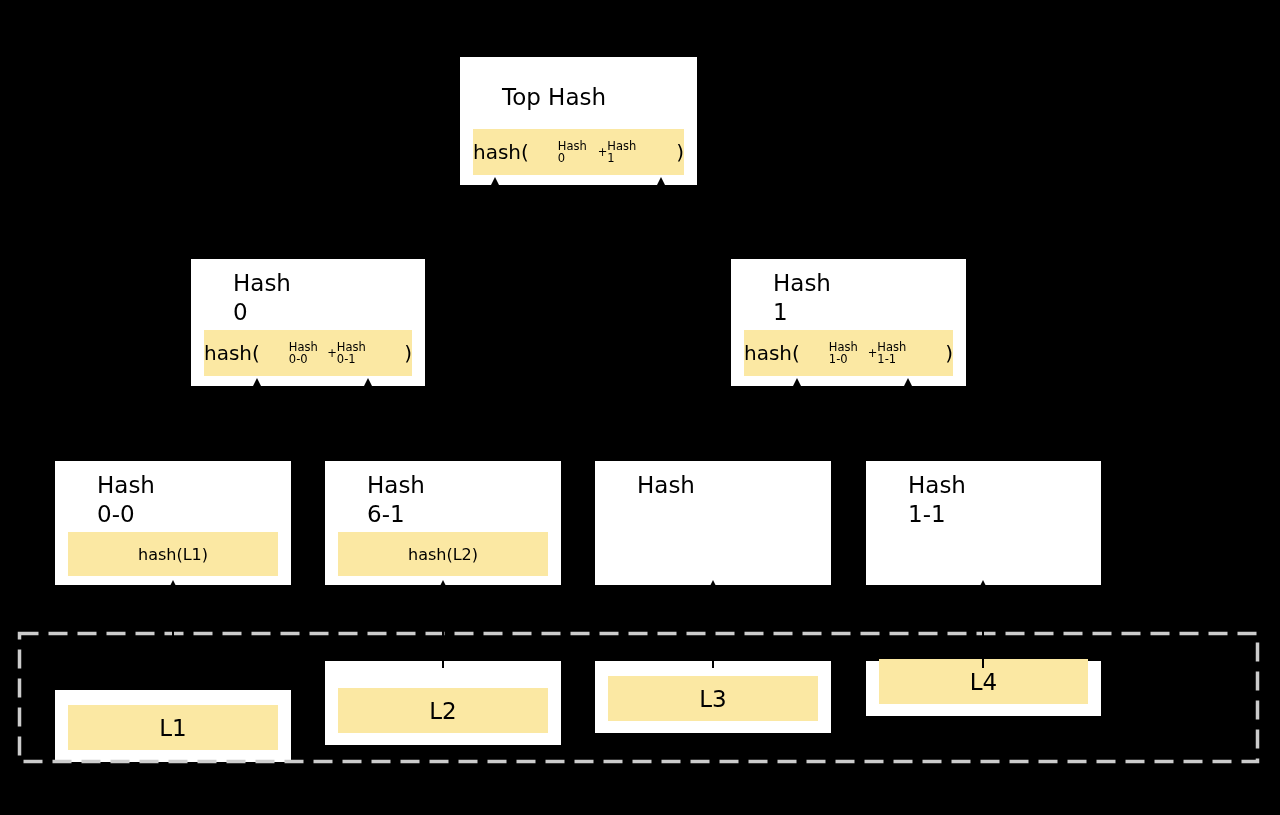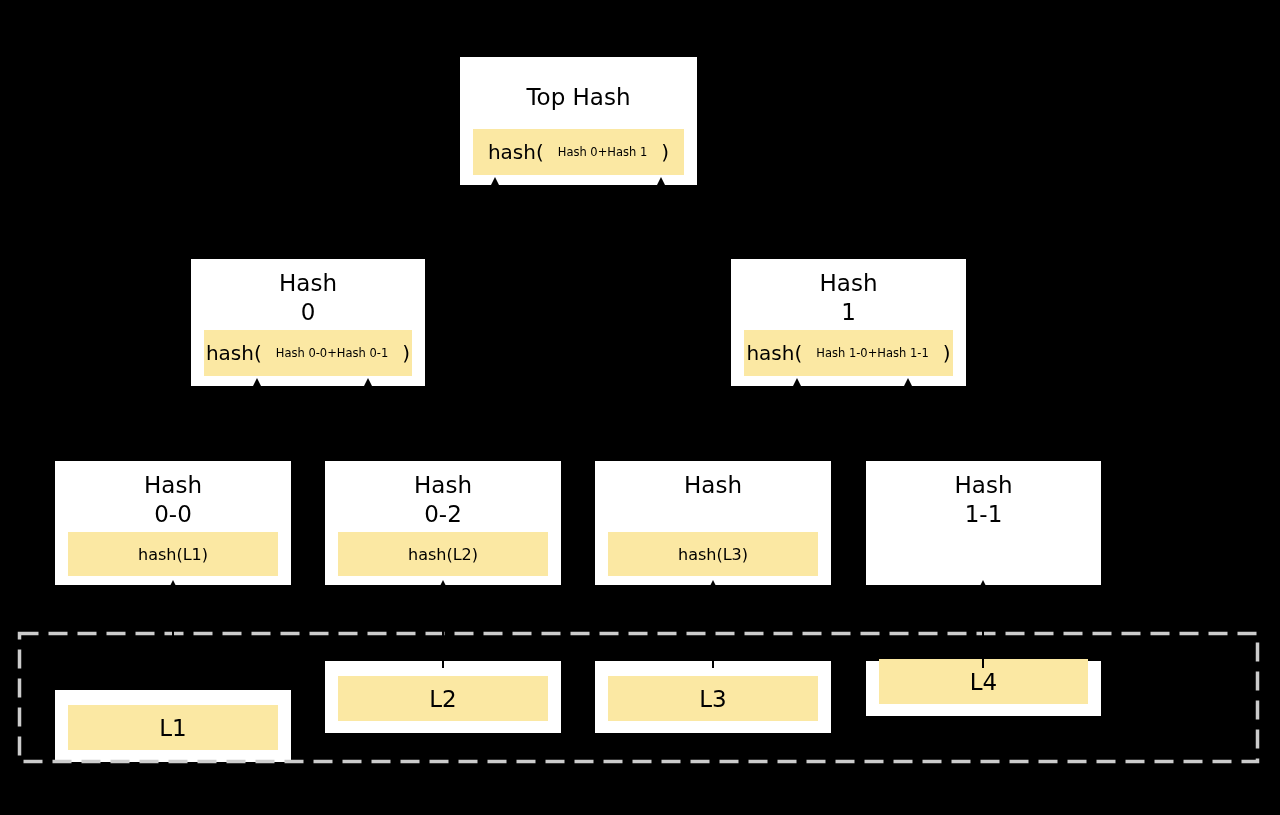--- a/index.html
+++ b/index.html
@@ -17,33 +17,33 @@
 
   .node{position:absolute;background:var(--node-fill);}
   .n-top {left:460px;top:57px; width:237px;height:128px;}
   .n-h0  {left:191px;top:259px;width:234px;height:127px;}
   .n-h1  {left:731px;top:259px;width:235px;height:127px;}
   .n-h00 {left:55px; top:461px;width:236px;height:124px;}
   .n-h01 {left:325px;top:461px;width:236px;height:124px;}
   .n-h10 {left:595px;top:461px;width:236px;height:124px;}
   .n-h11 {left:866px;top:461px;width:235px;height:124px;}
   .n-l1  {left:55px; top:690px;width:236px;height:72px;}
-  .n-l2  {left:325px;top:661px;width:236px;height:72px;}
+  .n-l2  {left:325px;top:661px;width:236px;height:84px;}
   .n-l3  {left:595px;top:661px;width:236px;height:72px;}
   .n-l4  {left:866px;top:661px;width:235px;height:55px;}
 
-  .title{font-size:23px;line-height:29px;text-align:center;margin-top:10px;color:var(--text);}
+  .title{font-size:23px;line-height:29px;margin-top:10px;color:var(--text);padding-left:42px;}
   .n-top .title{margin-top:26px;}
 
   .panel{position:absolute;left:13px;right:13px;bottom:10px;height:46px;
          background:var(--highlight-fill);display:flex;align-items:center;justify-content:center;}
   .n-h00 .panel,.n-h01 .panel,.n-h10 .panel,.n-h11 .panel{bottom:9px;height:44px;}
   .leaf .panel{bottom:12px;height:45px;}
 
-  .formula{display:flex;align-items:center;justify-content:center;gap:14px;width:100%;height:100%;}
+  .formula{display:flex;align-items:center;justify-content:center;gap:29px;width:100%;height:100%;}
   .fx{font-size:20px;line-height:20px;}
   .stack{display:flex;flex-direction:row;align-items:center;font-size:11.5px;line-height:12px;}
   .stack .op{line-height:5px;font-size:11.5px;}
   .leaf-formula{font-size:16px;}
   .block-label{font-size:23px;}
 
   .overlay{position:absolute;left:0;top:0;width:1280px;height:815px;z-index:5;pointer-events:none;}
 </style>
 </head>
 <body>
@@ -107,33 +107,30 @@
       <div>0-0</div>
     </div>
     <div class="panel">
       <span class="leaf-formula">hash(L1)</span>
     </div>
   </div>
 
   <div class="node n-h01">
     <div class="title">
       <div>Hash</div>
-      <div>0-2</div>
+      <div>6-1</div>
     </div>
     <div class="panel">
       <span class="leaf-formula">hash(L2)</span>
     </div>
   </div>
 
   <div class="node n-h10">
     <div class="title">
       <div>Hash</div>
-    </div>
-    <div class="panel">
-      <span class="leaf-formula">hash(L3)</span>
     </div>
   </div>
 
   <div class="node n-h11">
     <div class="title">
       <div>Hash</div>
       <div>1-1</div>
     </div>
   </div>
 

